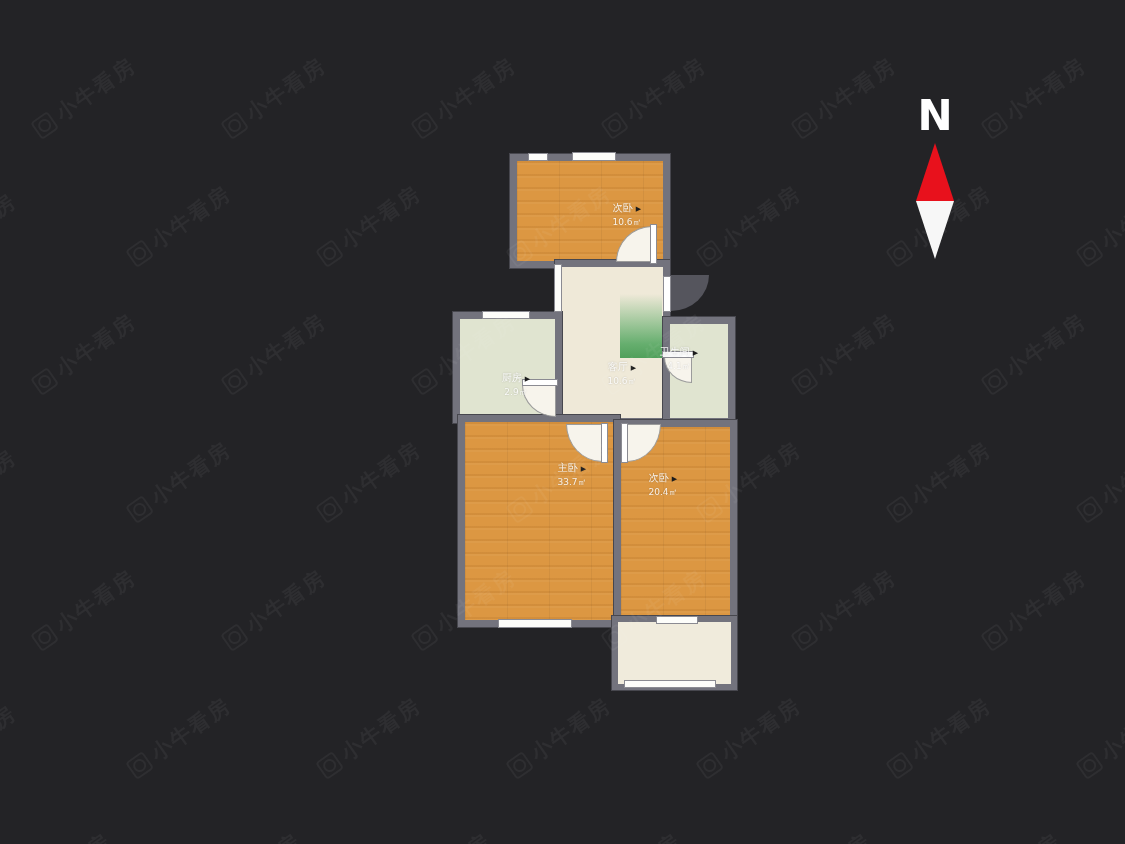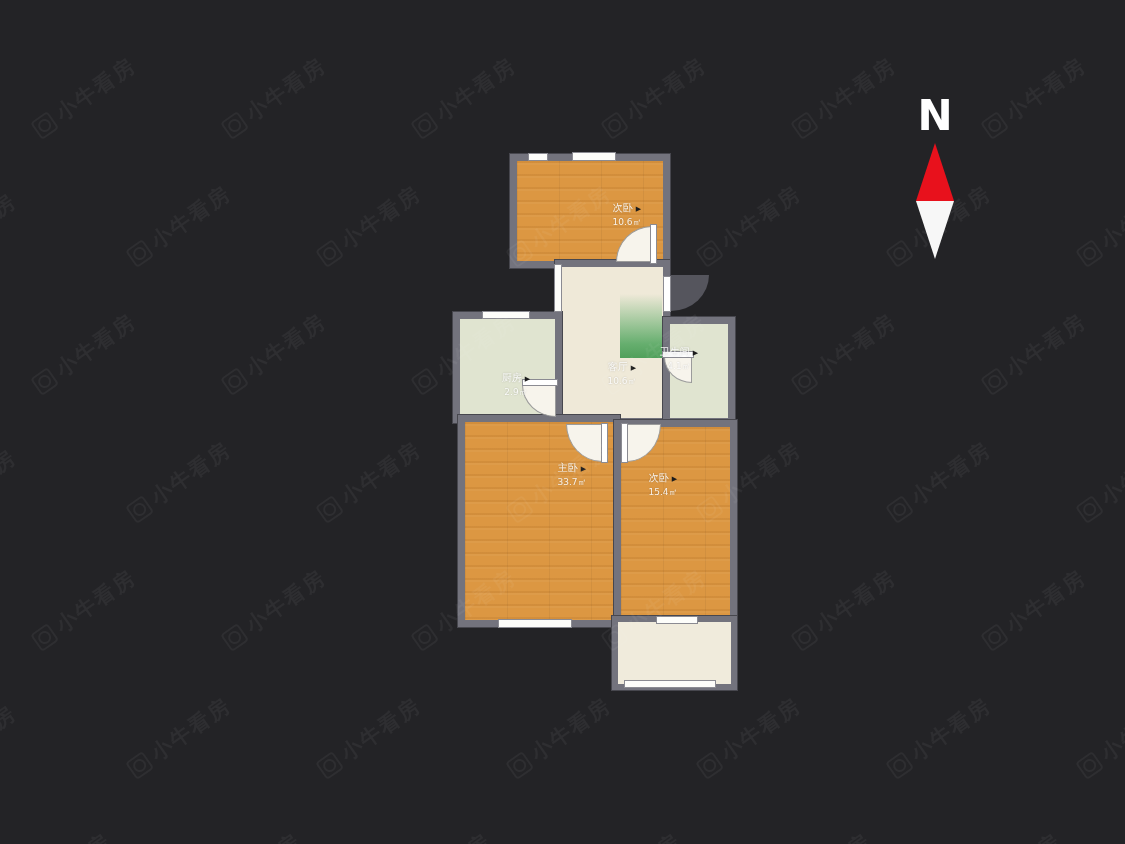--- a/index.html
+++ b/index.html
@@ -128,21 +128,21 @@
     <div class="rarea">4.1㎡</div>
   </div>
 
   <div class="rlabel" style="left:572px;top:460px">
     <div class="rname"><span>主卧</span><span class="tri">▶</span></div>
     <div class="rarea">33.7㎡</div>
   </div>
 
   <div class="rlabel" style="left:663px;top:470px">
     <div class="rname"><span>次卧</span><span class="tri">▶</span></div>
-    <div class="rarea">15.4㎡</div>
+    <div class="rarea">20.4㎡</div>
   </div>
 
 </div>
 
 <div id="compass">
   <div class="n">N</div>
   <div class="arrow-top"></div>
   <div class="arrow-bottom"></div>
 </div>
 

